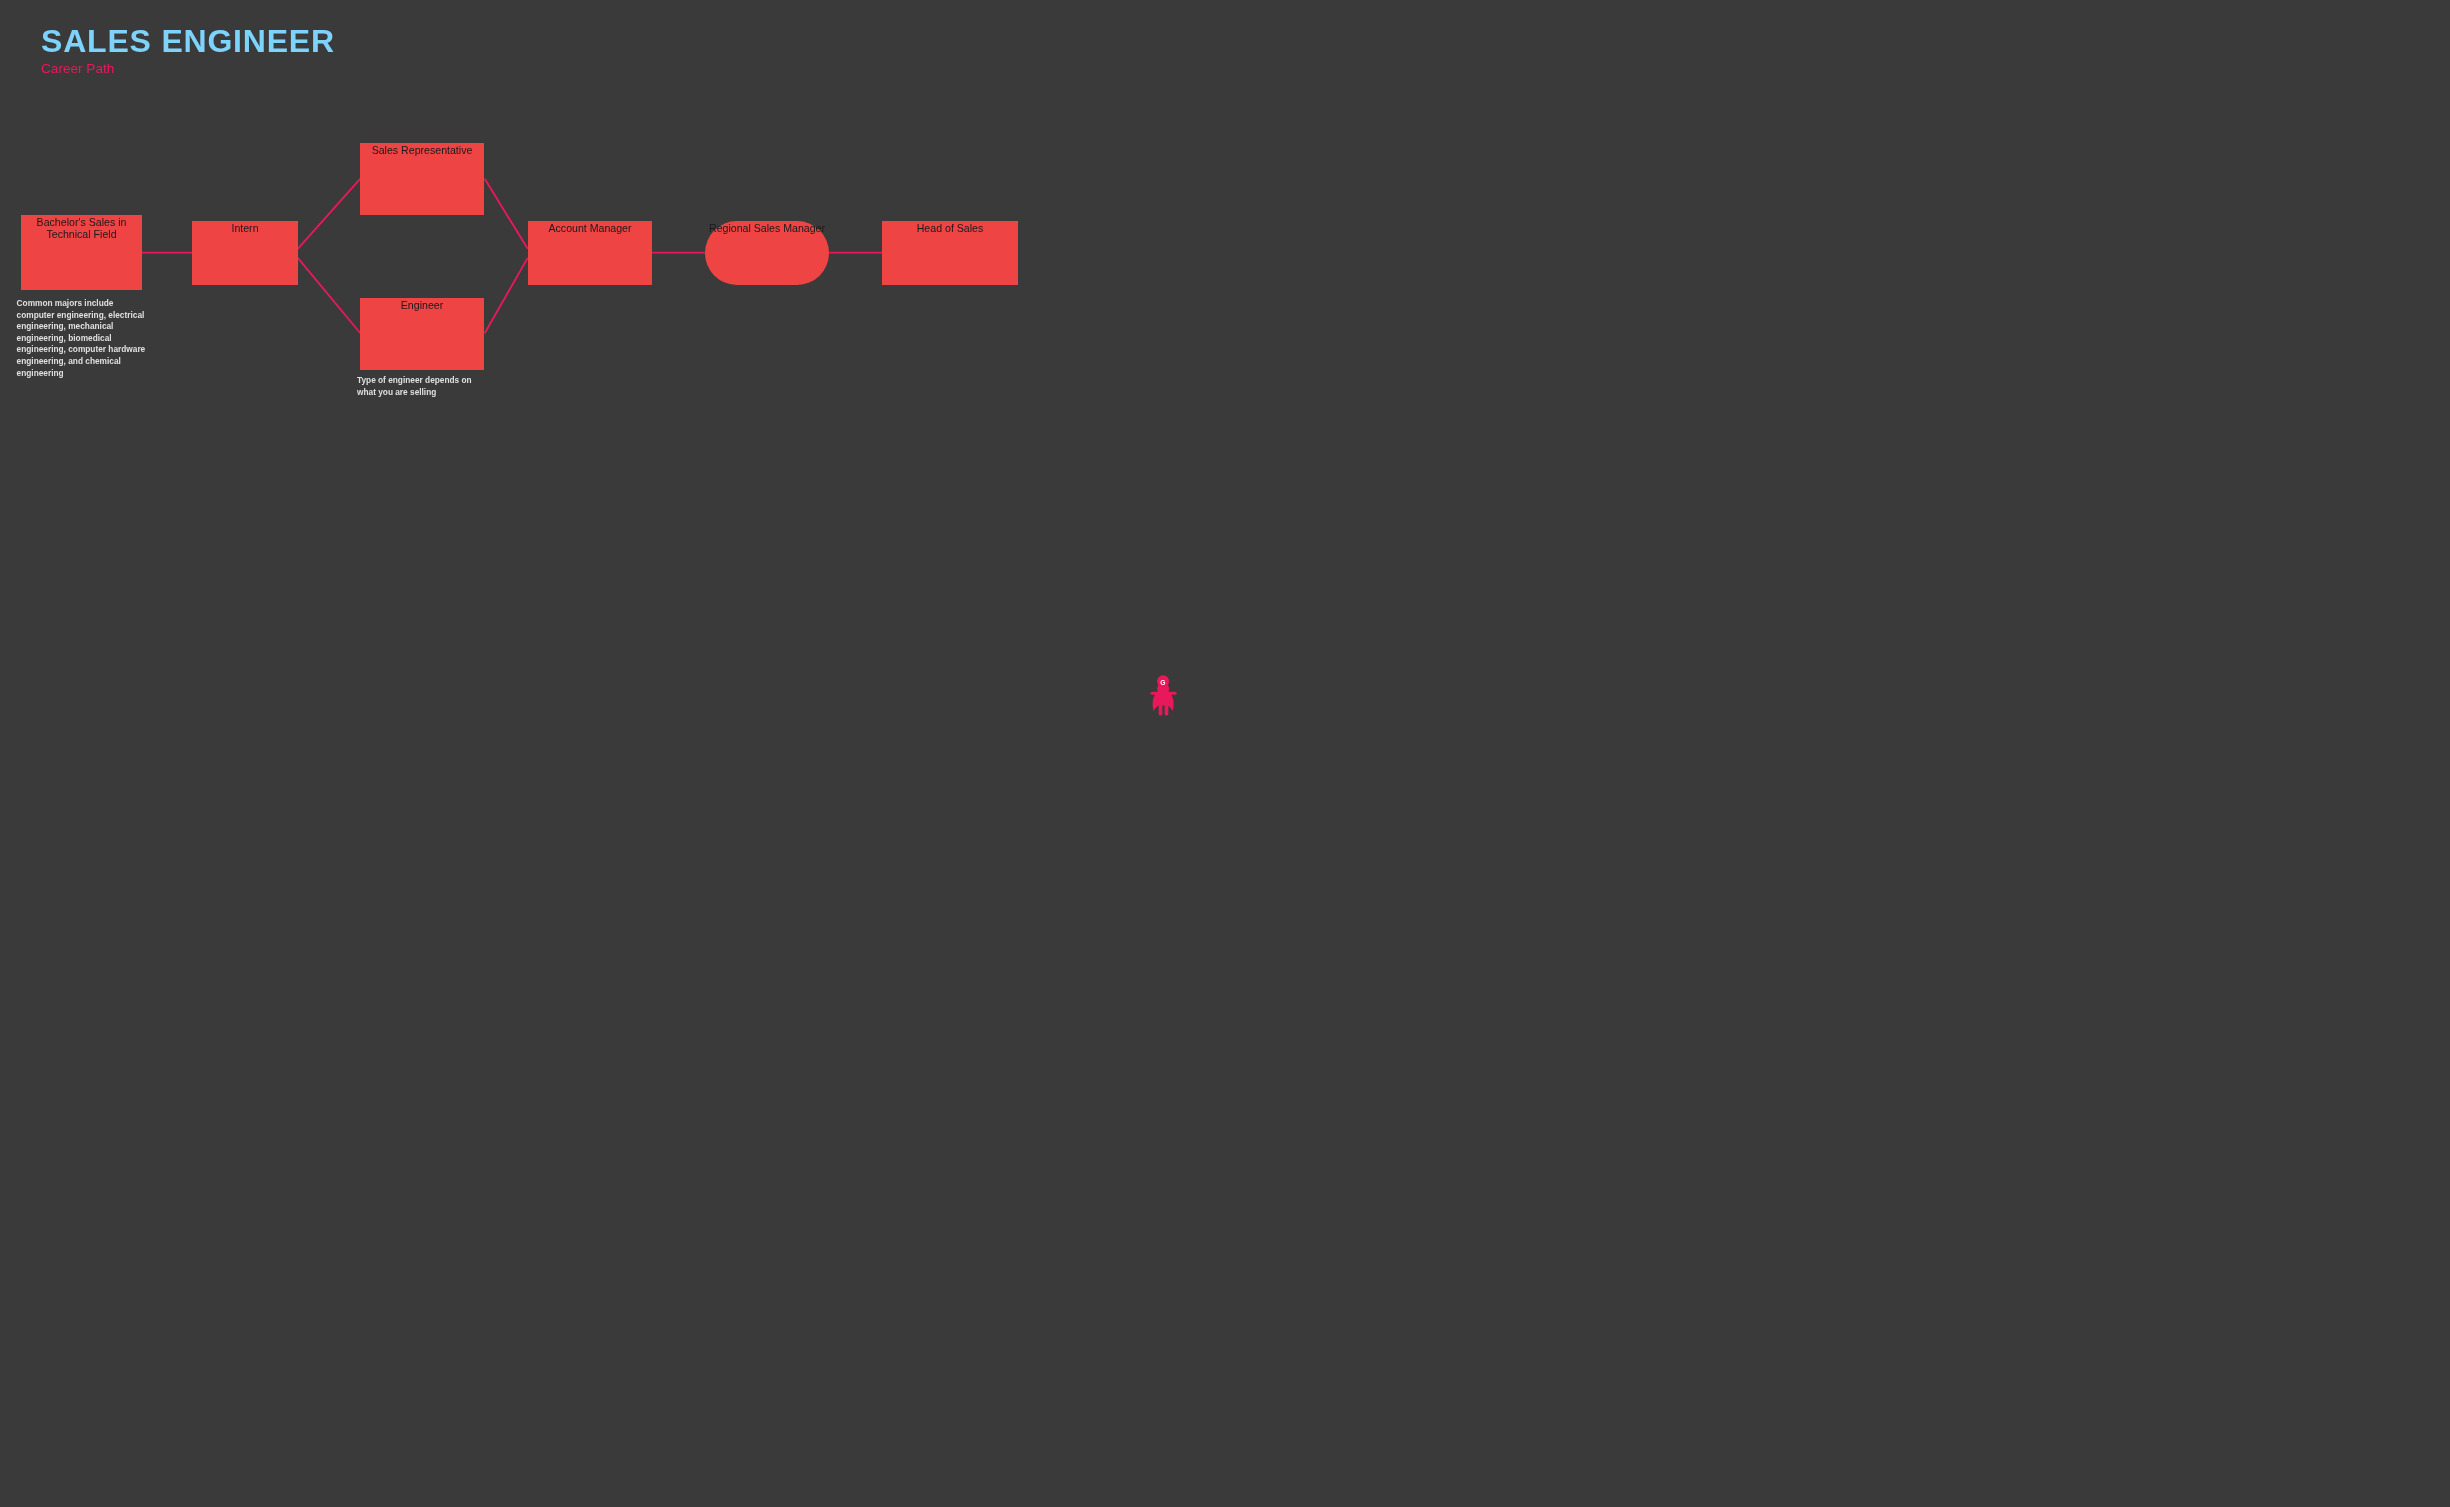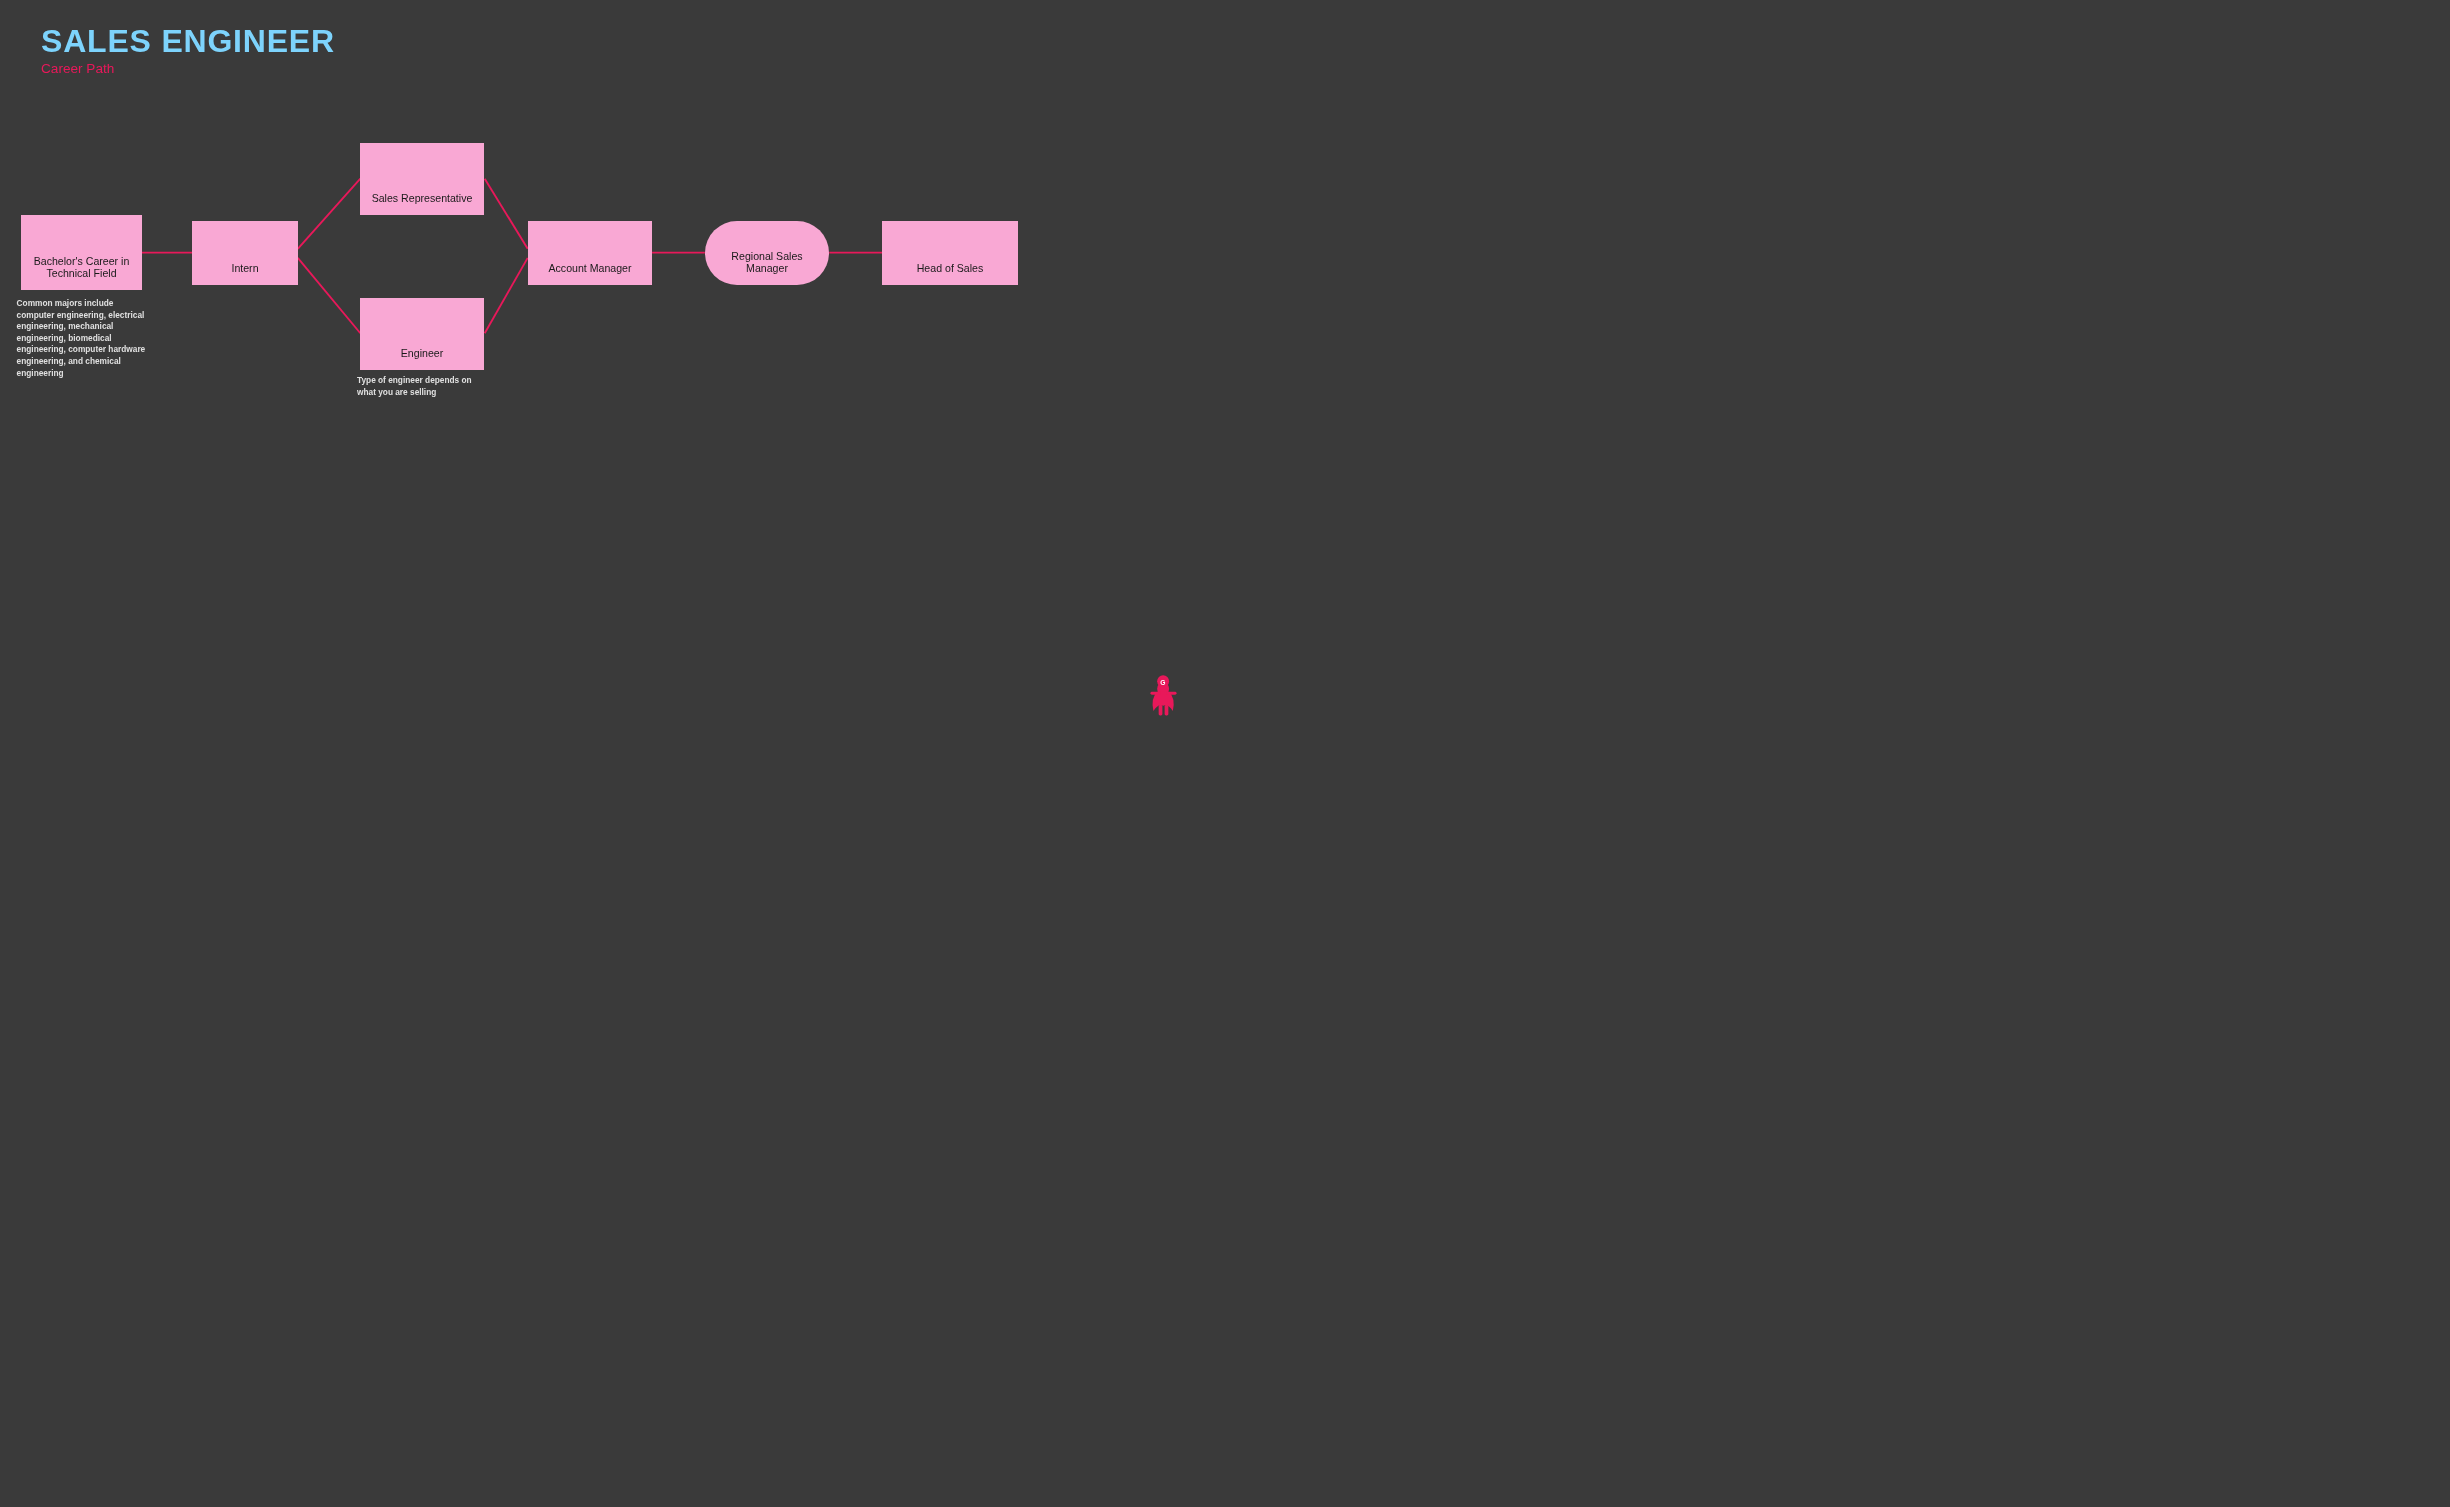--- a/index.html
+++ b/index.html
@@ -49,29 +49,29 @@
       top: 0;
       left: 0;
       width: 100%;
       height: 100%;
       pointer-events: none;
     }
 
     
     .node {
       position: absolute;
-      background: #f9a8d4;
+      background: #ef4444;
       display: flex;
-      align-items: flex-end;
+      align-items: flex-start;
       justify-content: center;
       text-align: center;
       font-size: 10.6px;
       font-weight: 500;
       color: #1a1a1a;
-      padding: 11px;
+      padding: 1px;
     }
 
     
     .node-degree {
       width: 121px;
       height: 75px;
       left: 21px;
       top: 117px;
     }
 
@@ -170,21 +170,21 @@
     <line x1="643" y1="107" x2="700" y2="200" stroke="#e8185a" stroke-width="2.5"></line>
 
     <line x1="643" y1="312" x2="700" y2="212" stroke="#e8185a" stroke-width="2.5"></line>
 
     <line x1="865" y1="205" x2="935" y2="205" stroke="#e8185a" stroke-width="2.5"></line>
 
     <line x1="1100" y1="205" x2="1170" y2="205" stroke="#e8185a" stroke-width="2.5"></line>
   </svg>
 
   <div class="node node-degree">
-    <span>Bachelor's Career in Technical Field</span>
+    <span>Bachelor's Sales in Technical Field</span>
   </div>
 
   <div class="node node-intern">
     <span>Intern</span>
   </div>
 
   <div class="node node-sales-rep">
     <span>Sales Representative</span>
   </div>
 

